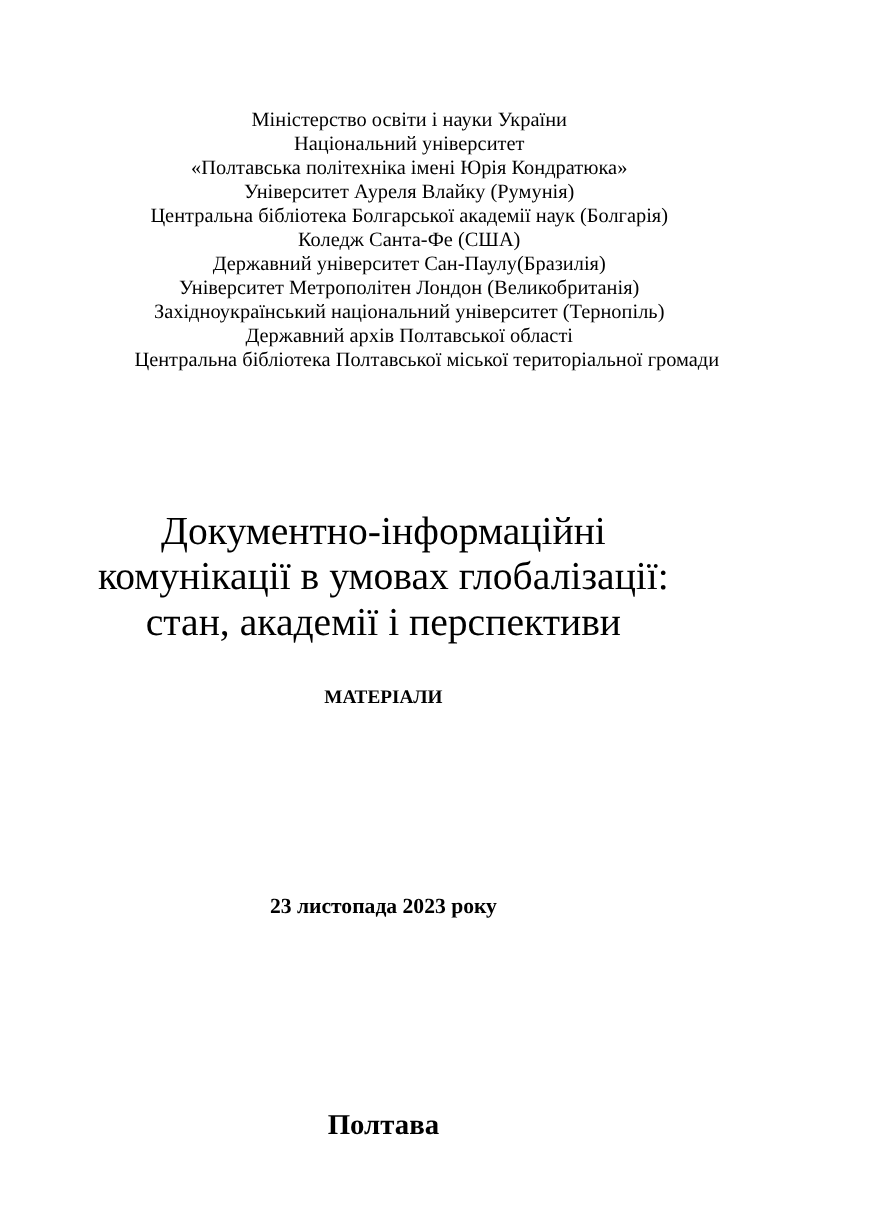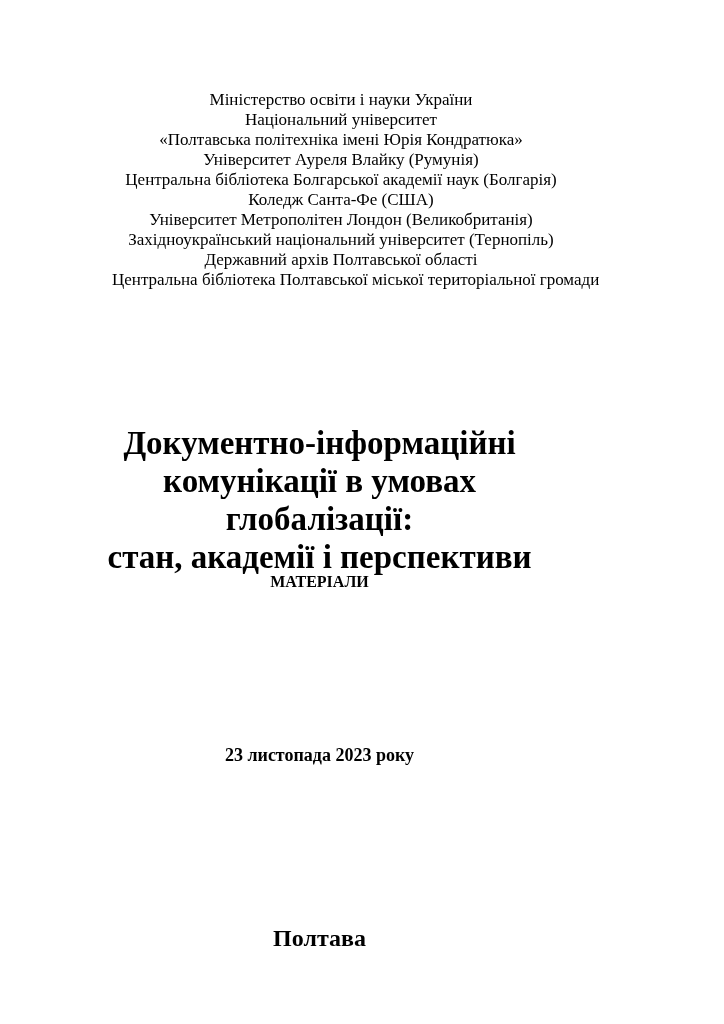--- a/index.html
+++ b/index.html
@@ -30,21 +30,21 @@
   .org-line {
     white-space: nowrap;
   }
   
   .title-block {
     position: absolute;
     top: 424px;
     left: 69px;
     right: 35px;
     text-align: center;
-    font-weight: 700;
+    font-weight: 400;
     font-size: 33px;
     line-height: 38px;
   }
   
   .subtitle-block {
     position: absolute;
     top: 572px;
     left: 69px;
     right: 35px;
     text-align: center;
@@ -80,20 +80,21 @@
 
 <div class="page">
 
   <div class="org-block">
     <div class="org-line">Міністерство освіти і науки України</div>
     <div class="org-line">Національний університет</div>
     <div class="org-line">«Полтавська політехніка імені Юрія Кондратюка»</div>
     <div class="org-line">Університет Ауреля Влайку (Румунія)</div>
     <div class="org-line">Центральна бібліотека Болгарської академії наук (Болгарія)</div>
     <div class="org-line">Коледж Санта-Фе (США)</div>
+    <div class="org-line">Державний університет Сан-Паулу(Бразилія)</div>
     <div class="org-line">Університет Метрополітен Лондон (Великобританія)</div>
     <div class="org-line">Західноукраїнський національний університет (Тернопіль)</div>
     <div class="org-line">Державний архів Полтавської області</div>
     <div class="org-line">Центральна бібліотека Полтавської міської територіальної громади</div>
   </div>
 
   <div class="title-block">
     <div>Документно-інформаційні</div>
     <div>комунікації в умовах глобалізації:</div>
     <div>стан, академії і перспективи</div>

